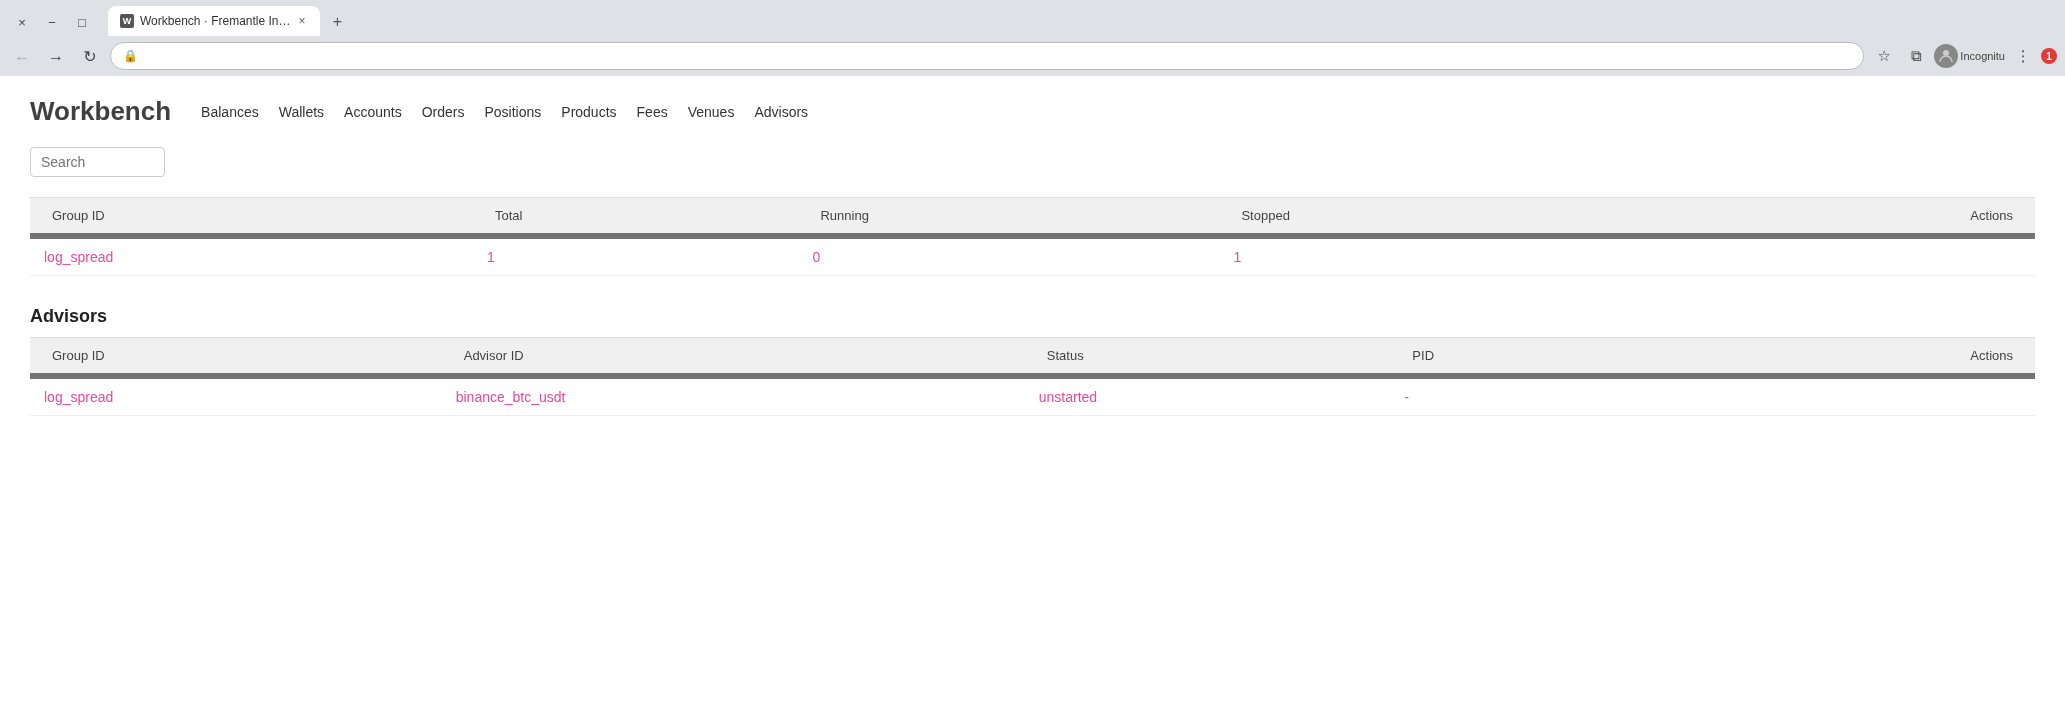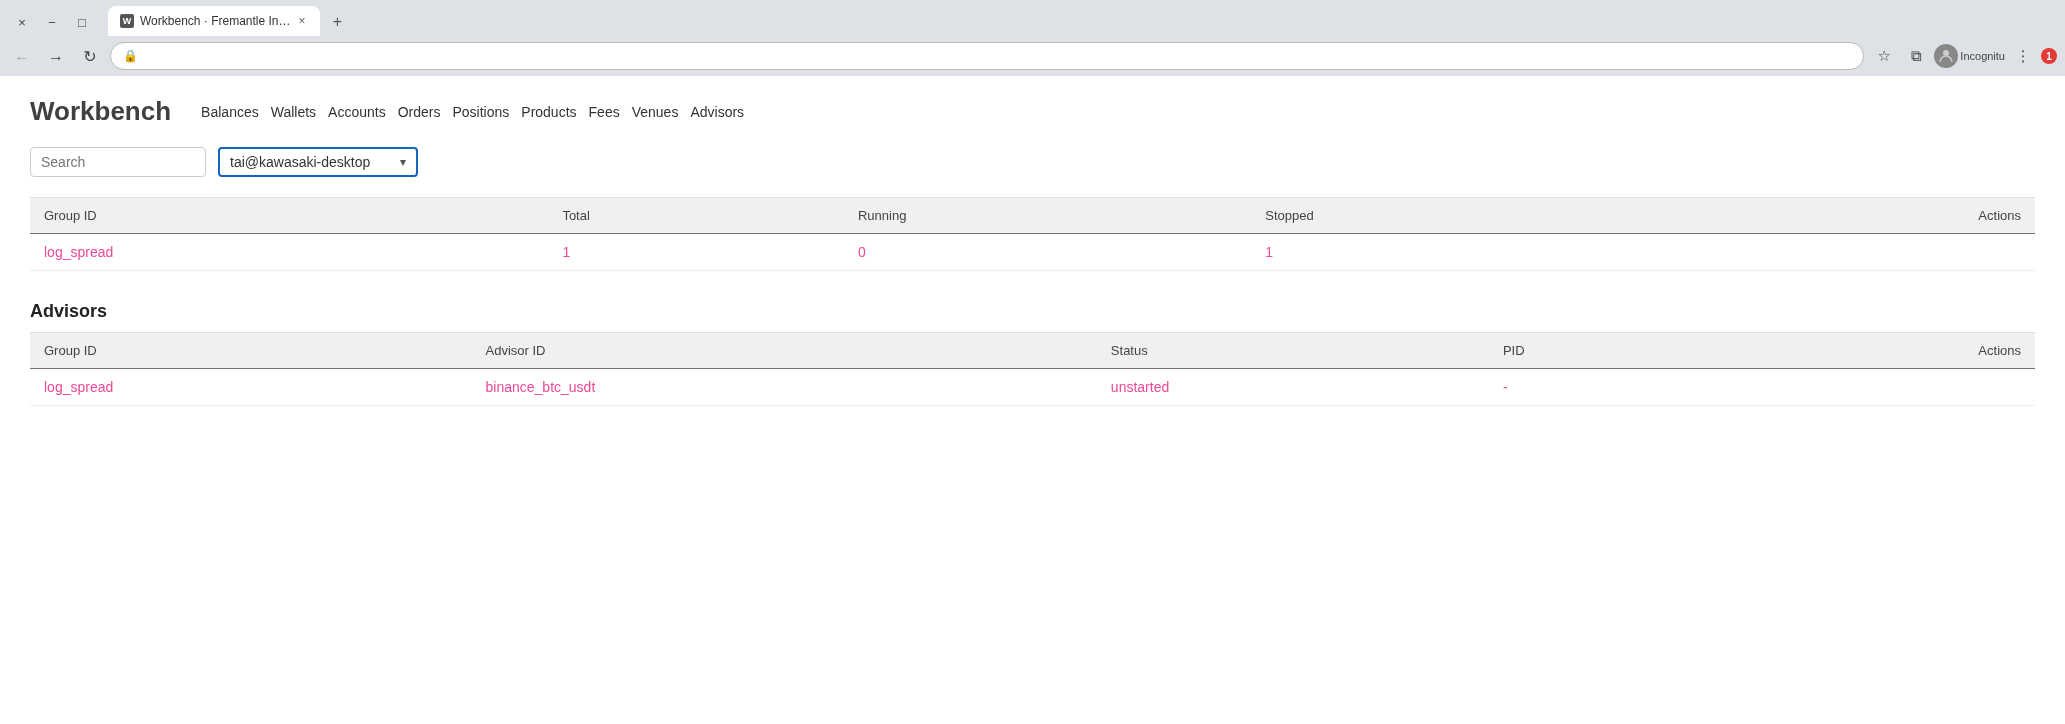--- a/index.html
+++ b/index.html
@@ -25,40 +25,40 @@
     .toolbar-actions { display: flex; align-items: center; gap: 4px; }
     .toolbar-icon-btn { width: 28px; height: 28px; display: flex; align-items: center; justify-content: center; cursor: pointer; border-radius: 50%; color: #444; font-size: 15px; }
     .avatar-btn { width: 24px; height: 24px; border-radius: 50%; background: #888; display: flex; align-items: center; justify-content: center; cursor: pointer; overflow: hidden; }
     .incognito-badge { display: flex; align-items: center; gap: 2px; font-size: 11px; color: #444; }
     .red-dot { width: 16px; height: 16px; background: #e53935; border-radius: 50%; color: #fff; font-size: 10px; display: flex; align-items: center; justify-content: center; font-weight: bold; }
 
     
     .app { padding: 20px 30px; }
     .app-header { display: flex; align-items: center; gap: 30px; margin-bottom: 20px; }
     .app-logo { font-size: 26px; font-weight: 700; color: #404040; }
-    .app-nav { display: flex; align-items: flex-start; gap: 12px; }
+    .app-nav { display: flex; align-items: flex-start; gap: 20px; }
     .nav-link { font-size: 14px; color: #333; text-decoration: none; cursor: pointer; }
 
     
     .page-title { font-size: 22px; font-weight: 600; margin-bottom: 20px; color: #222; }
 
     
     .controls-row { display: flex; align-items: center; gap: 12px; margin-bottom: 20px; }
-    .search-input { border: 1px solid #ccc; border-radius: 4px; padding: 6px 10px; font-size: 14px; width: 176px; outline: none; color: #888; }
+    .search-input { border: 1px solid #ccc; border-radius: 4px; padding: 6px 10px; font-size: 14px; width: 135px; outline: none; color: #888; }
     .dropdown-select { border: 2px solid #1565c0; border-radius: 4px; padding: 5px 10px; font-size: 14px; background: #fff; color: #333; cursor: pointer; display: flex; align-items: center; gap: 8px; min-width: 200px; justify-content: space-between; }
     .dropdown-arrow { font-size: 12px; color: #555; }
 
     
     .section { margin-bottom: 30px; }
     .section-title { font-size: 18px; font-weight: 600; color: #222; margin-bottom: 10px; }
 
     
     table { width: 100%; border-collapse: collapse; }
     thead tr { background: #f0f0f0; }
-    thead th { text-align: left; padding: 10px 14px; font-size: 13px; font-weight: 500; color: #444; border-top: 1px solid #ddd; border-bottom: 1px solid #737373; }
+    thead th { text-align: left; padding: 10px 22px; font-size: 13px; font-weight: 500; color: #444; border-top: 1px solid #ddd; border-bottom: 6px solid #737373; }
     tbody tr { border-bottom: 1px solid #eee; }
     tbody td { padding: 10px 14px; font-size: 14px; color: #ec4899; }
     .col-actions { text-align: right; }
   </style>
 </head>
 <body>
 
 <div class="browser-chrome">
   <div class="browser-tab-bar">
 
@@ -116,24 +116,20 @@
       <a class="nav-link">Products</a>
       <a class="nav-link">Fees</a>
       <a class="nav-link">Venues</a>
       <a class="nav-link">Advisors</a>
     </nav>
   </div>
 
 
   <div class="controls-row">
     <input class="search-input" type="text" placeholder="Search" style="">
-    <div class="dropdown-select">
-      <span>tai@kawasaki-desktop</span>
-      <span class="dropdown-arrow">▾</span>
-    </div>
   </div>
 
   <div class="section">
     <table>
       <thead>
         <tr>
           <th>Group ID</th>
           <th>Total</th>
           <th>Running</th>
           <th>Stopped</th>

